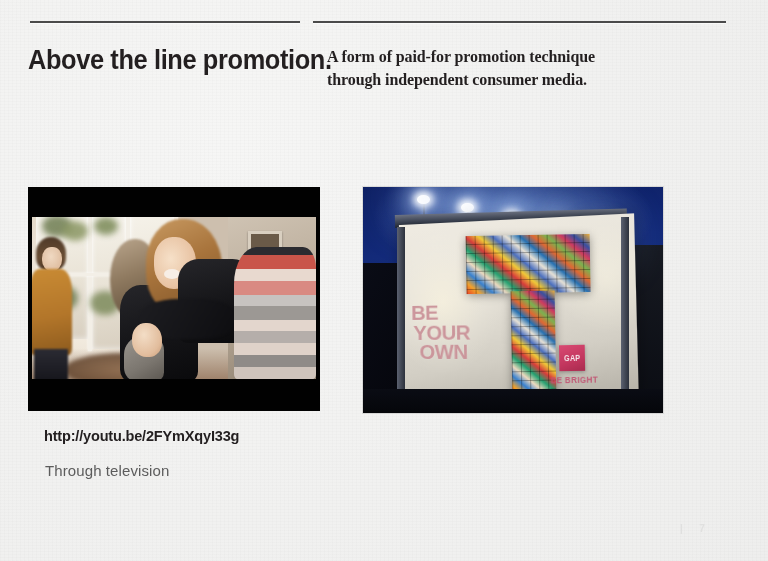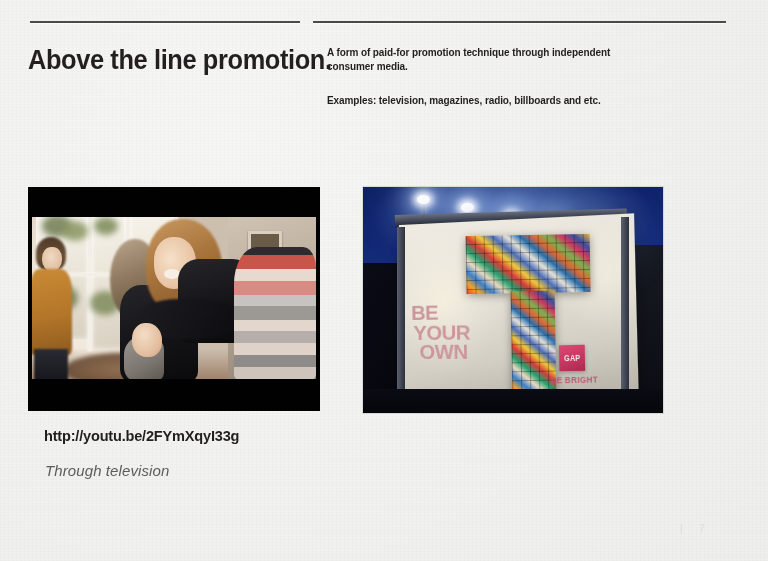--- a/index.html
+++ b/index.html
@@ -52,25 +52,26 @@
     transform-origin: left top;
     white-space: nowrap;
   }
 
   
   .body-copy {
     position: absolute;
     left: 327px;
     top: 46px;
     width: 320px;
-    font-size: 10px;
+    font-size: 16px;
     font-weight: 700;
     line-height: 1.42;
     color: #231f20;
     letter-spacing: -0.1px;
+    font-family: Liberation Serif, serif;
   }
   .body-copy p { margin: 0; }
   .body-copy .gap { height: 20px; }
 
   
   .media {
     position: absolute;
     overflow: hidden;
     background: #000;
   }
@@ -483,21 +484,20 @@
   }
   .caption-tv {
     position: absolute;
     left: 45px;
     top: 462px;
     font-size: 15px;
     font-weight: 400;
     color: #5c5c5c;
     letter-spacing: 0.1px;
     white-space: nowrap;
-    font-style: italic;
   }
   .caption-bb {
     position: absolute;
     left: 366px;
     top: 429px;
     font-size: 15px;
     font-weight: 400;
     color: #5c5c5c;
     letter-spacing: 0.1px;
     white-space: nowrap;
@@ -524,21 +524,20 @@
 <div class="slide">
 
   <div class="rule rule-left"></div>
   <div class="rule rule-right"></div>
 
   <div class="headline">Above the line promotion.</div>
 
   <div class="body-copy">
     <p>A form of paid-for promotion technique through independent consumer media.</p>
     <div class="gap"></div>
-    <p>Examples: television, magazines, radio, billboards and etc.</p>
   </div>
 
   <div class="media media-tv">
     <div class="tv-scene">
 
       <div class="pane" style="left:8px;  top:24px; width:52px; height:128px;"></div>
       <div class="pane" style="left:64px; top:20px; width:34px; height:142px;"></div>
       <div class="pane" style="left:102px;top:18px; width:44px; height:150px;"></div>
       <div class="mullion" style="left:60px; top:18px; width:4px;  height:146px;"></div>
       <div class="mullion" style="left:98px; top:16px; width:4px;  height:152px;"></div>

